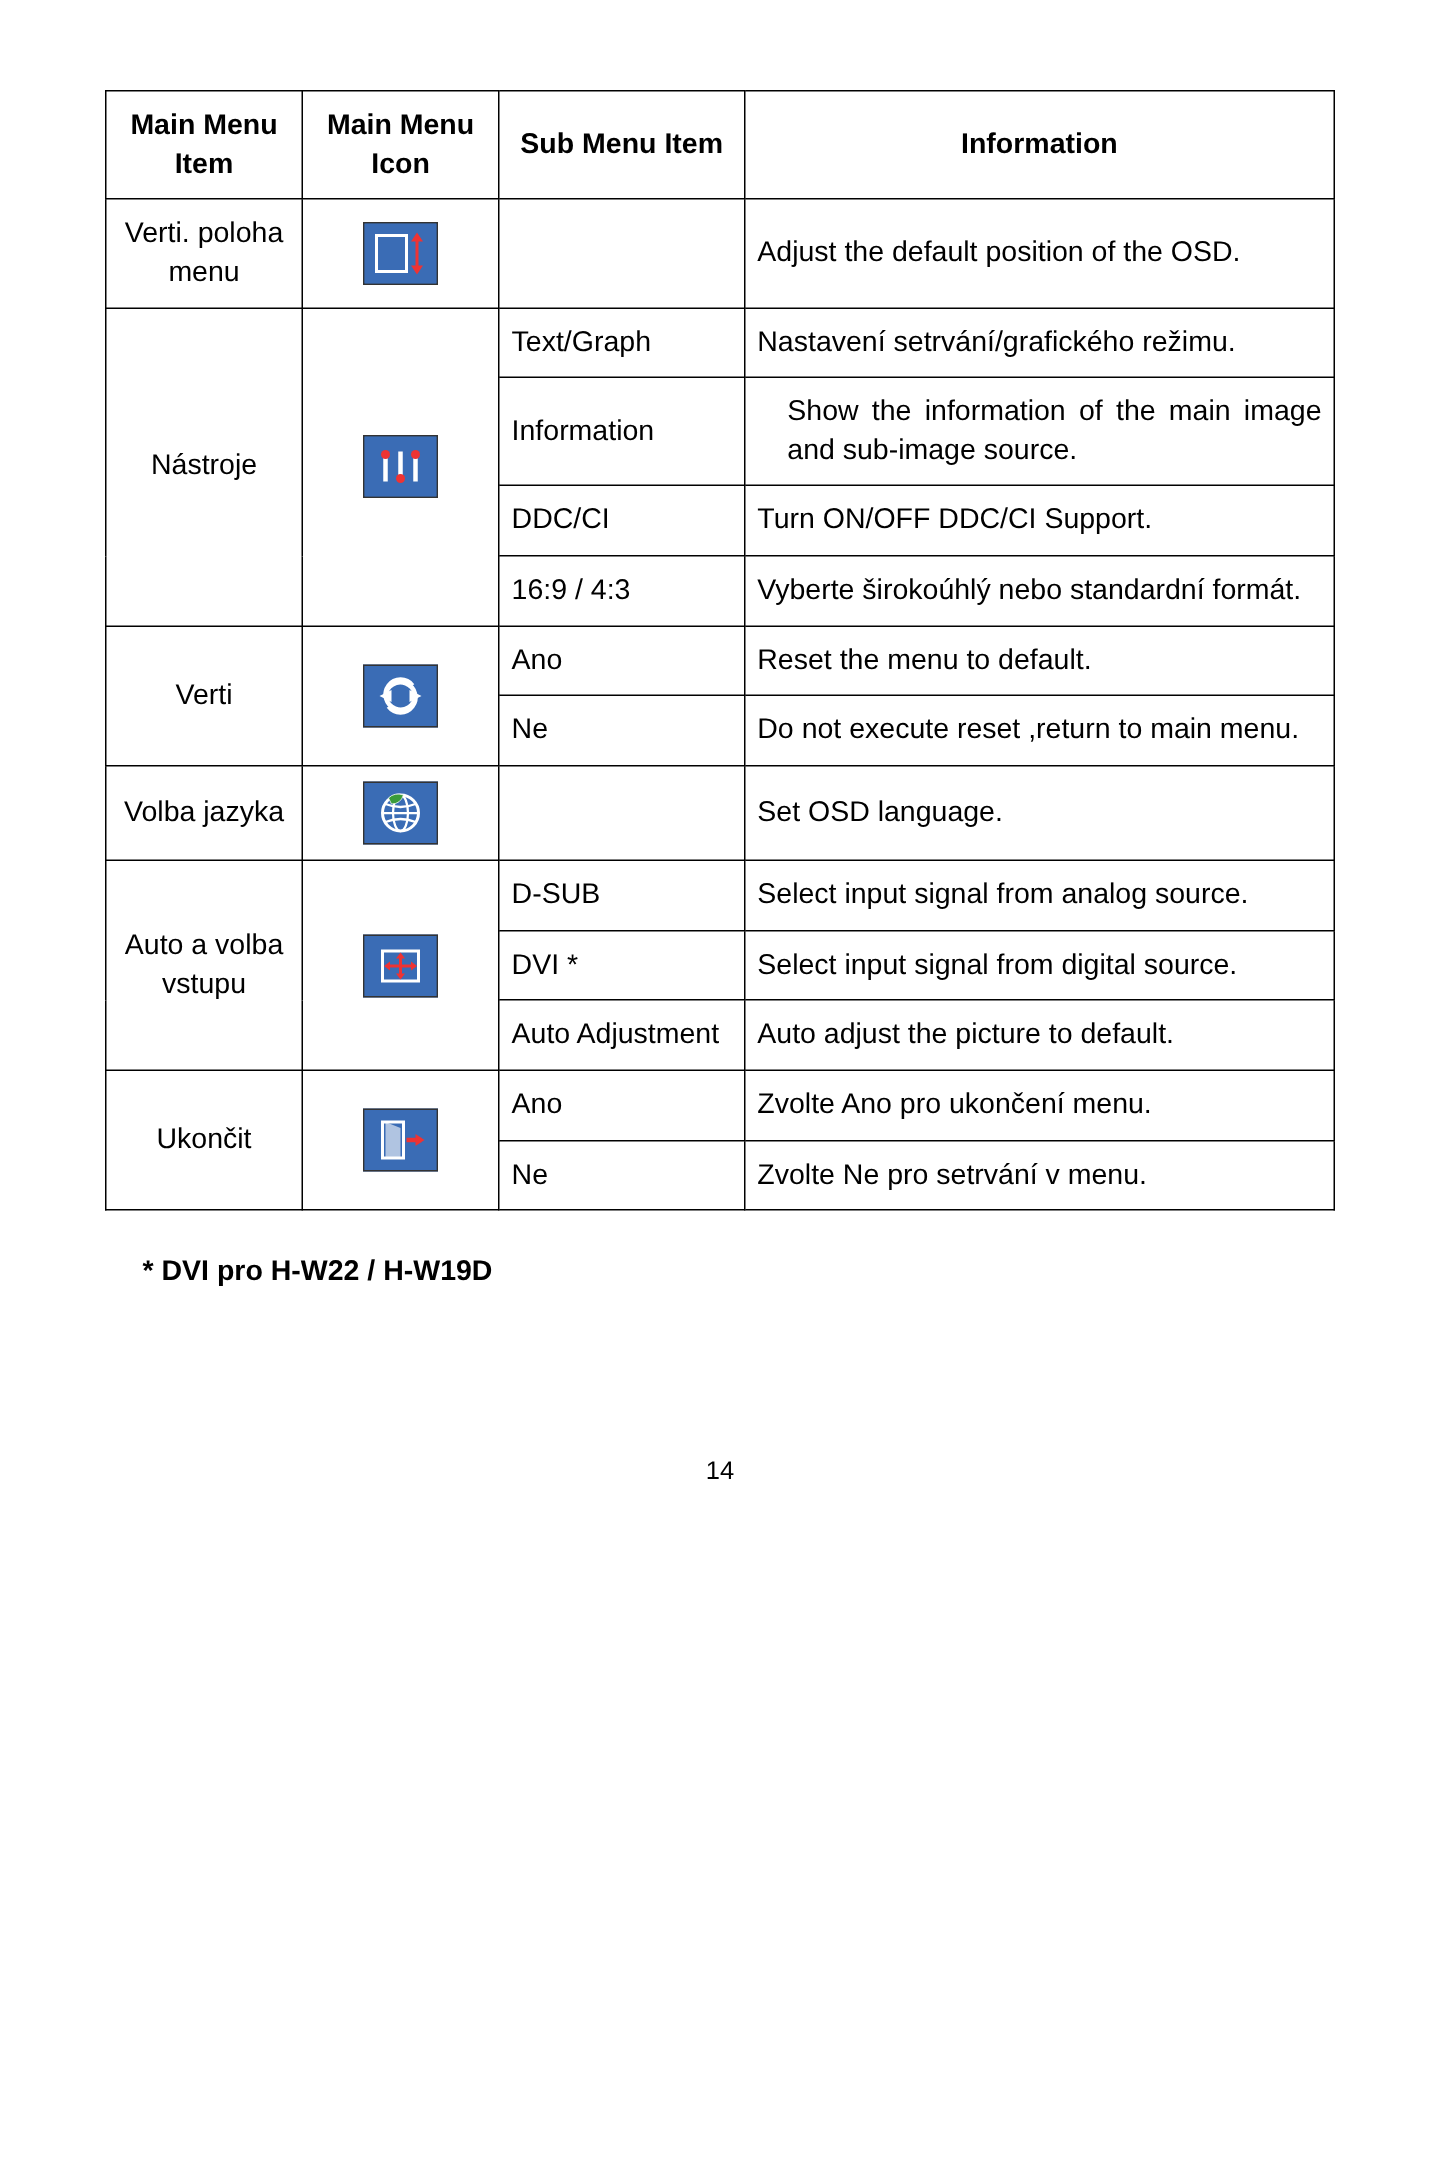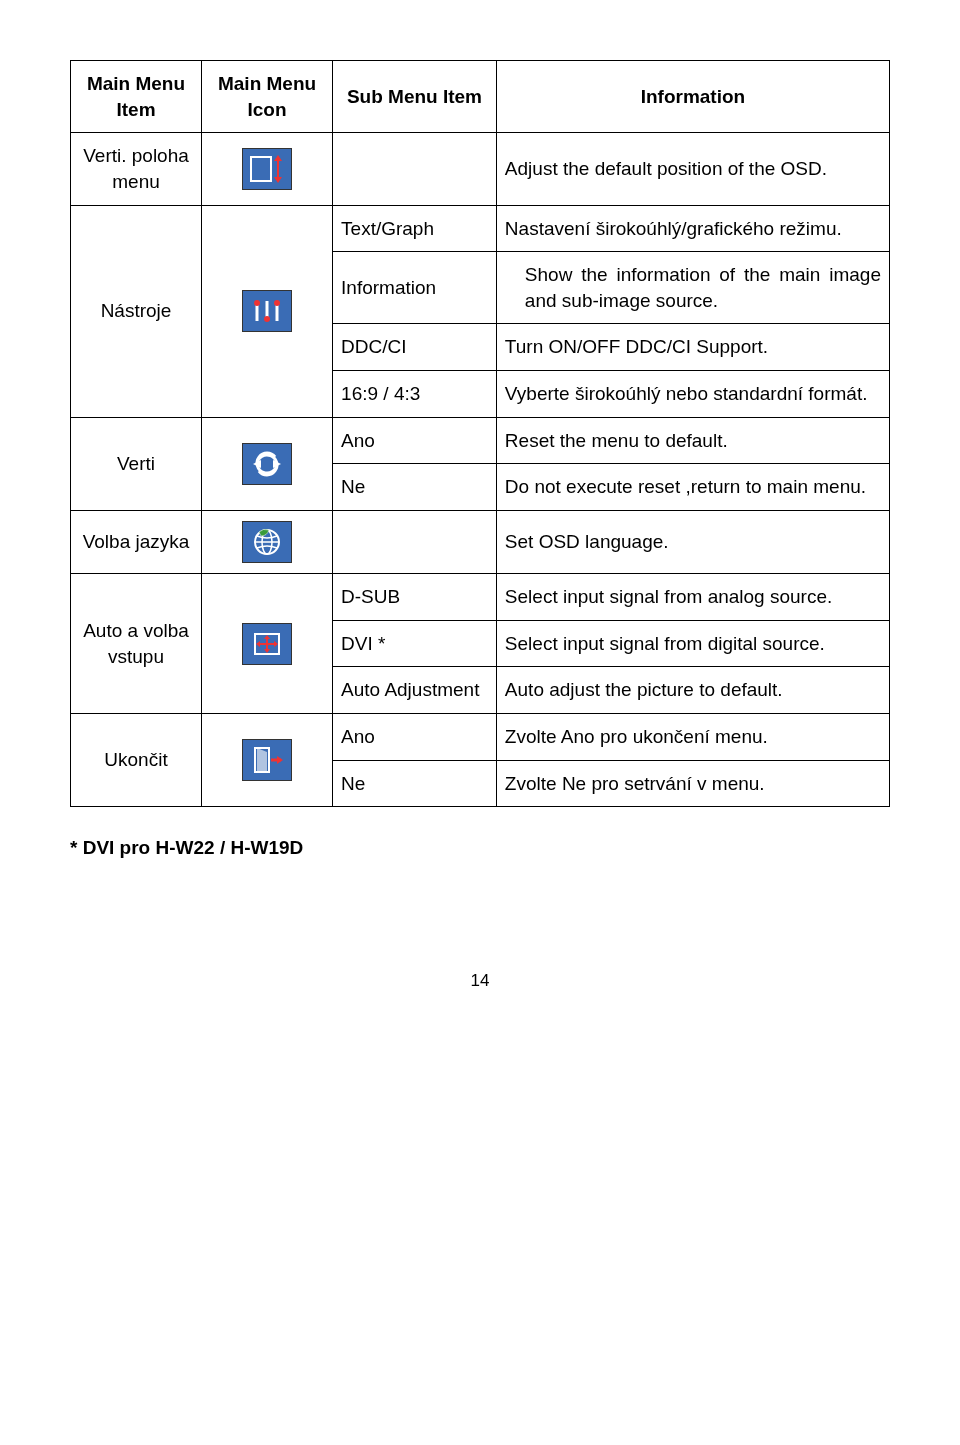--- a/index.html
+++ b/index.html
@@ -44,20 +44,21 @@
     .icon-box svg {
       width: 100%;
       height: 100%;
       display: block;
     }
     .justify { text-align: justify; padding-left: 28px; }
     .footnote {
       font-size: 19px;
       font-weight: bold;
       margin-top: 30px;
+      margin-left: 25px;
     }
     .page-num {
       text-align: center;
       margin-top: 112px;
       font-size: 17px;
     }
   </style>
 </head>
 <body>
 
@@ -104,21 +105,21 @@
             <line x1="14" y1="10" x2="14" y2="30" stroke="#fff" stroke-width="3"></line>
             <line x1="24" y1="10" x2="24" y2="30" stroke="#fff" stroke-width="3"></line>
             <line x1="34" y1="10" x2="34" y2="30" stroke="#fff" stroke-width="3"></line>
             <circle cx="14" cy="12" r="3" fill="#e33"></circle>
             <circle cx="24" cy="28" r="3" fill="#e33"></circle>
             <circle cx="34" cy="12" r="3" fill="#e33"></circle>
           </svg>
         </span>
       </td>
       <td>Text/Graph</td>
-      <td>Nastavení širokoúhlý/grafického režimu.</td>
+      <td>Nastavení setrvání/grafického režimu.</td>
     </tr>
     <tr>
       <td>Information</td>
       <td class="justify">Show the information of the main image and sub-image source.</td>
     </tr>
     <tr>
       <td>DDC/CI</td>
       <td>Turn ON/OFF DDC/CI Support.</td>
     </tr>
     <tr>

